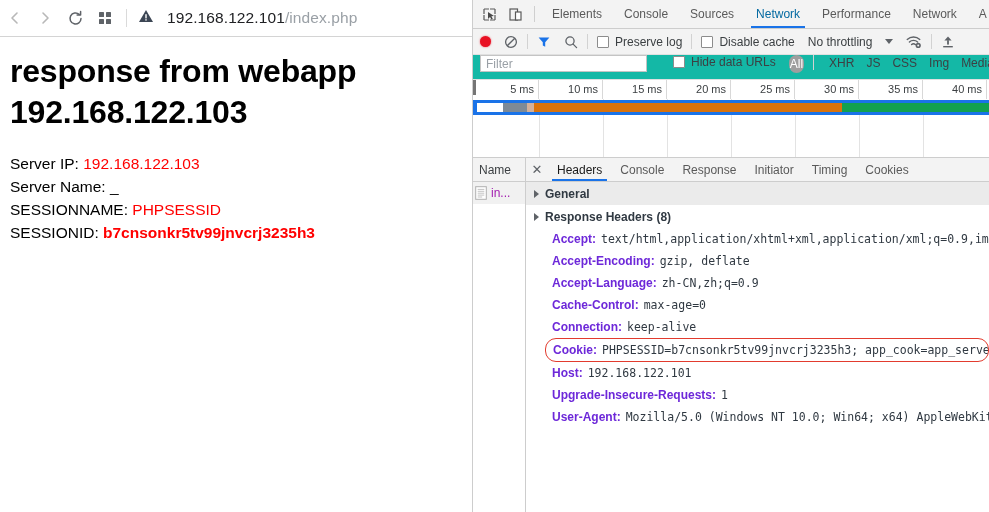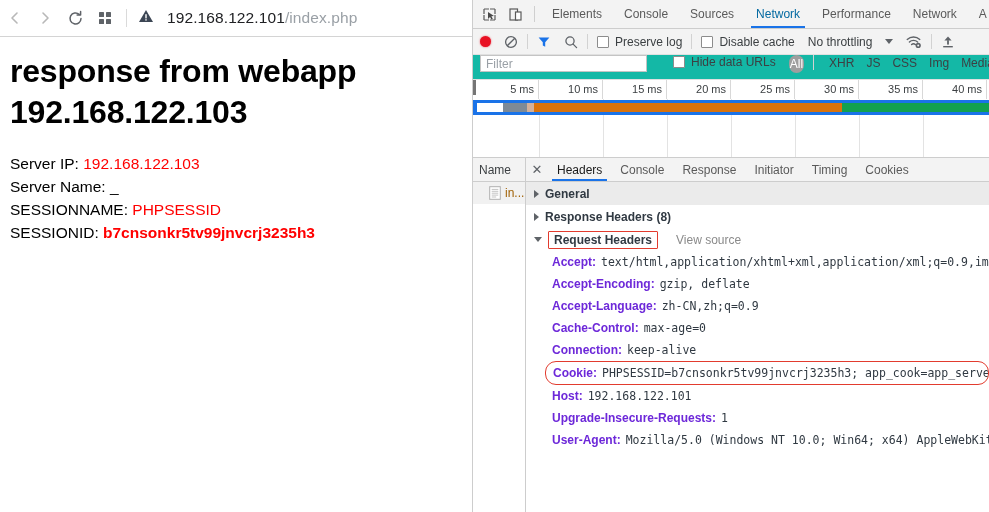--- a/index.html
+++ b/index.html
@@ -138,22 +138,22 @@
   .dt-body { display: flex; height: 383px; }
   .dt-namecol {
     width: 53px; flex: none; border-right: 1px solid #cdcdcd; background: #fff;
   }
   .namecol-head {
     height: 24px; border-bottom: 1px solid #cdcdcd; background: #f3f3f3;
     font-size: 12px; color: #3c4043; display: flex; align-items: center;
     padding-left: 6px;
   }
   .namecol-row {
-    height: 22px; display: flex; align-items: center; padding-left: 16px;
-    font-size: 12px; color: #a16207; background: #f1f1f1;
+    height: 22px; display: flex; align-items: center; padding-left: 2px;
+    font-size: 12px; color: #a21caf; background: #f1f1f1;
   }
   .doc-ic { flex: none; margin-right: 4px; }
 
   .dt-detail { flex: 1; min-width: 0; background: #fff; position: relative; }
   .detail-tabs {
     height: 24px; display: flex; align-items: stretch;
     border-bottom: 1px solid #cdcdcd; background: #f3f3f3;
   }
   .close-x {
     width: 22px; display: flex; align-items: center; justify-content: center;
@@ -426,25 +426,20 @@
 
         <div class="hdr-scroll">
           <div class="hdr-section shaded">
             <span class="arrow-r"></span>
             <span>General</span>
           </div>
           <div class="hdr-section">
             <span class="arrow-r"></span>
             <span>Response Headers (8)</span>
           </div>
-          <div class="hdr-section">
-            <span class="arrow-d"></span>
-            <span class="hilite-box">Request Headers</span>
-            <span class="view-source">View source</span>
-          </div>
 
           <div class="hdr-row">
             <span class="hdr-name">Accept:</span>
             <span class="hdr-val">text/html,application/xhtml+xml,application/xml;q=0.9,image</span>
           </div>
           <div class="hdr-row">
             <span class="hdr-name">Accept-Encoding:</span>
             <span class="hdr-val">gzip, deflate</span>
           </div>
           <div class="hdr-row">

